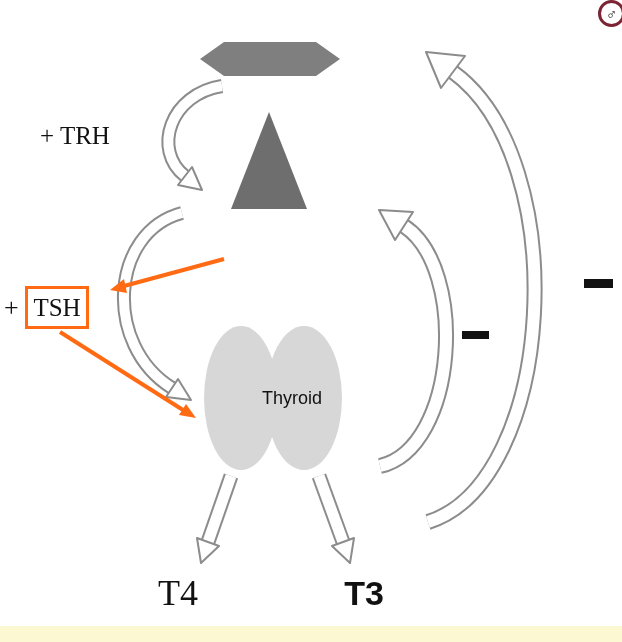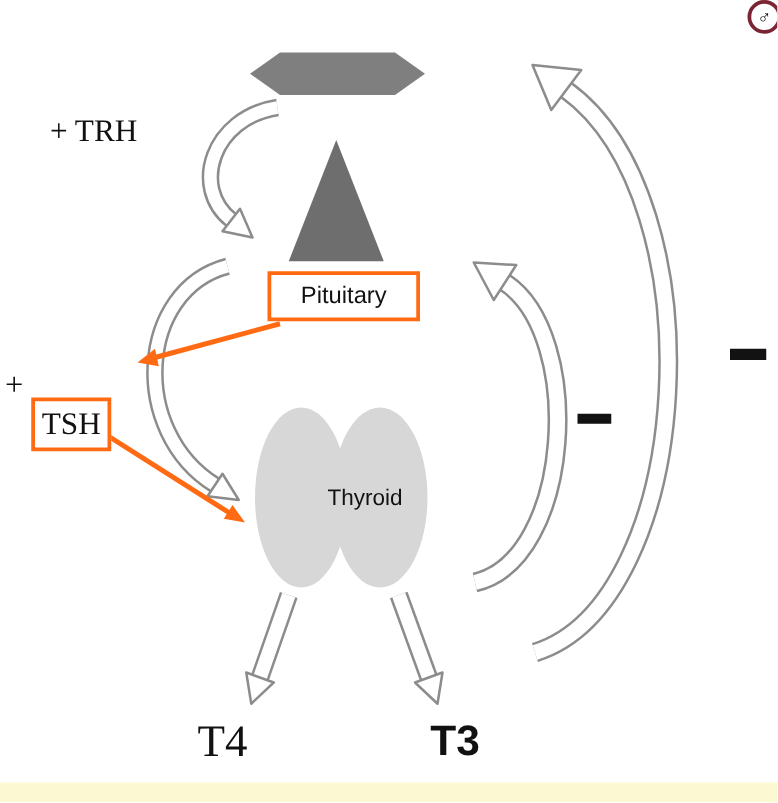--- a/index.html
+++ b/index.html
@@ -22,34 +22,34 @@
   .band-outer.block { stroke-width:15; }
   .band-inner.block { stroke-width:11; }
   .head-outline { fill:#ffffff; stroke:#8c8c8c; stroke-width:2; stroke-linejoin:round; }
 
   .orange-line { fill:none; stroke-width:4; }
 
   .label { position:absolute; }
   .serif { font-family:"Liberation Serif", "DejaVu Serif", serif; }
 
   .title { left:185px; top:4px; width:170px; text-align:center; font-size:21px; font-weight:500; }
-  .trh   { left:40px; top:92px; font-size:25px; }
+  .trh   { left:40px; top:122px; font-size:25px; }
   .thyroid-label { left:222px; top:388px; width:100px; text-align:right; font-size:18px; }
   .t4 { left:158px; top:572px; width:76px; text-align:left; font-size:36px; }
   .t3 { left:326px; top:574px; width:76px; text-align:center; font-size:34px; font-weight:600; }
 
   .orange-box {
     position:absolute;
     border:3px solid #ff6a13;
     background:#ffffff;
     box-sizing:border-box;
     display:flex; align-items:center; justify-content:center;
   }
   .pituitary-box { left:214px; top:217px; width:122px; height:40px; font-size:19px; }
-  .tsh-box { left:25px; top:286px; width:64px; height:43px; font-size:25px;margin-top:32px; }
+  .tsh-box { left:25px; top:286px; width:64px; height:43px; font-size:25px; }
   .tsh-plus { left:4px; top:293px; font-size:26px; }
 
   .minus { position:absolute; background:#121212; }
   .minus-inner { left:462px; top:331px; width:27px; height:8px; }
   .minus-outer { left:584px; top:279px; width:29px; height:9px; }
 
   .corner-icon {
     position:absolute; left:598px; top:0px;
     width:27px; height:27px; box-sizing:border-box;
     border:3px solid #7b2433; border-radius:50%;
@@ -122,23 +122,20 @@
 
     <g>
       <path class="orange-line" d="M 60 332 L 183 410" stroke="#ff6a13"></path>
       <polygon points="196,418 179,415 186,404" fill="#ff6a13"></polygon>
     </g>
   </svg>
 
 
   <div class="label trh serif">+ TRH</div>
 
-  <div class="orange-box pituitary-box">
-    <span>Pituitary</span>
-  </div>
 
   <div class="label tsh-plus serif">+</div>
   <div class="orange-box tsh-box serif">
     <span>TSH</span>
   </div>
 
   <div class="label thyroid-label">Thyroid</div>
 
   <div class="label t4 serif">T4</div>
   <div class="label t3">T3</div>

